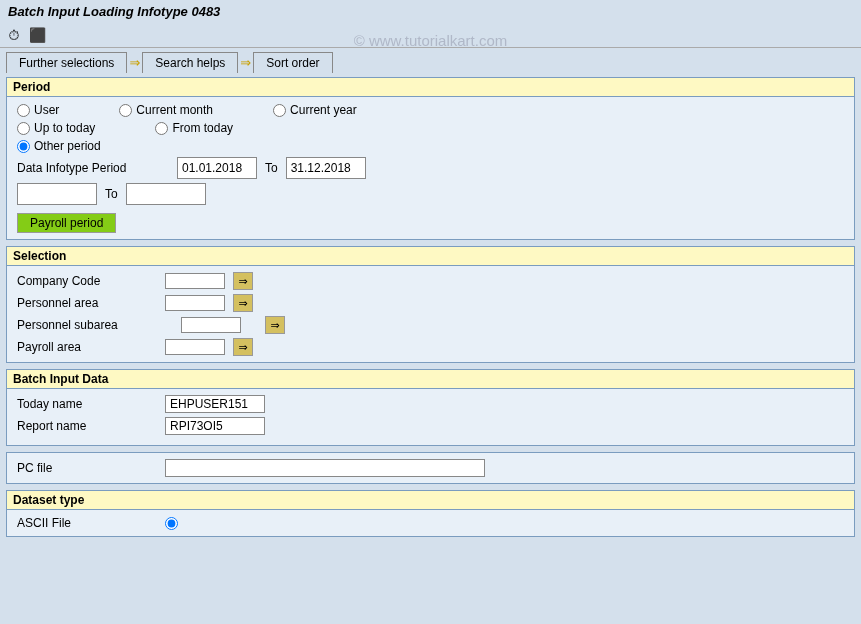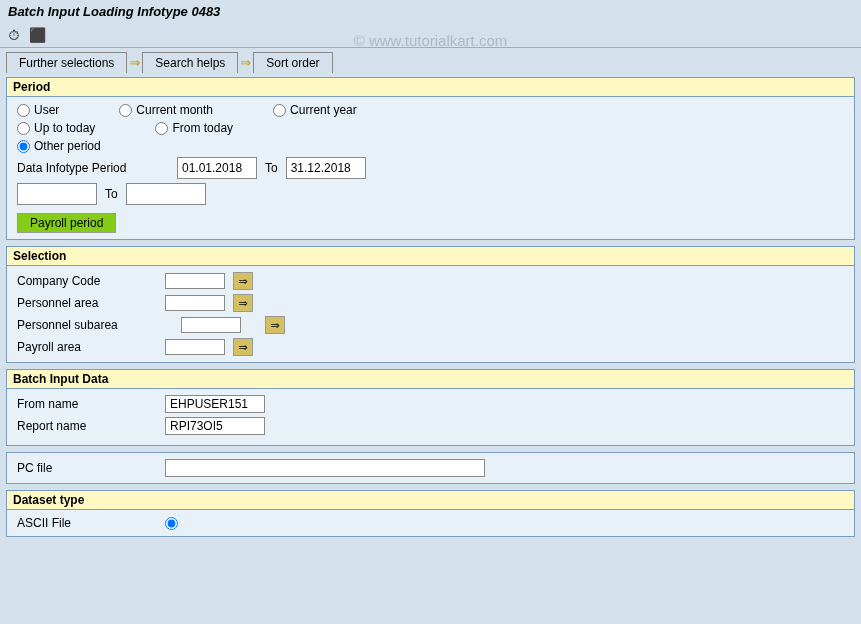--- a/index.html
+++ b/index.html
@@ -266,21 +266,21 @@
           </div>
         </div>
     </div>
   </div>
 
   <div class="section">
     <div class="section-header">Batch Input Data</div>
     <div class="section-body">
       <div id="batch-rows">
           <div style="display: flex; align-items: center; gap: 8px; margin-bottom: 4px;">
-            <span style="width: 140px; font-size: 12px;">From name</span>
+            <span style="width: 140px; font-size: 12px;">Today name</span>
             <input type="text" value="EHPUSER151" style="border: 1px solid rgb(136, 136, 136); background: rgb(255, 255, 255); height: 18px; width: 100px; font-size: 12px; padding: 6px 4px;">
           </div>
           <div style="display: flex; align-items: center; gap: 8px; margin-bottom: 4px;">
             <span style="width: 140px; font-size: 12px;">Report name</span>
             <input type="text" value="RPI73OI5" style="border: 1px solid rgb(136, 136, 136); background: rgb(255, 255, 255); height: 18px; width: 100px; font-size: 12px; padding: 1px 4px;">
           </div>
         </div>
     </div>
   </div>
 

